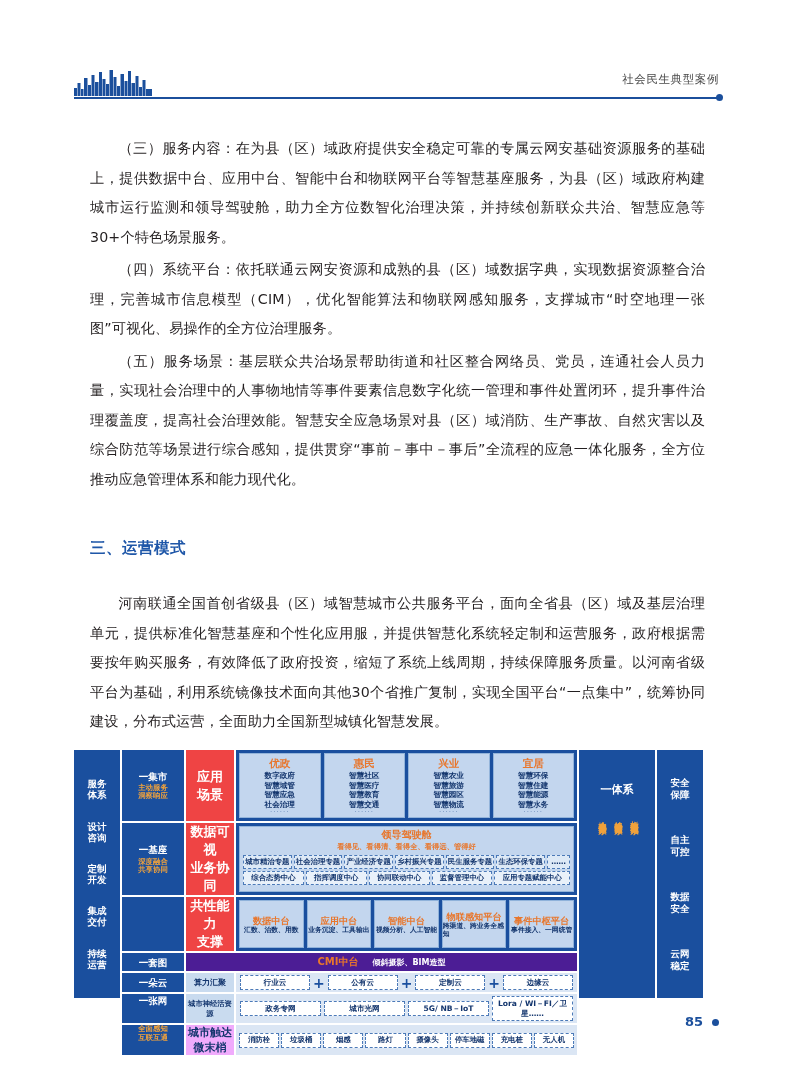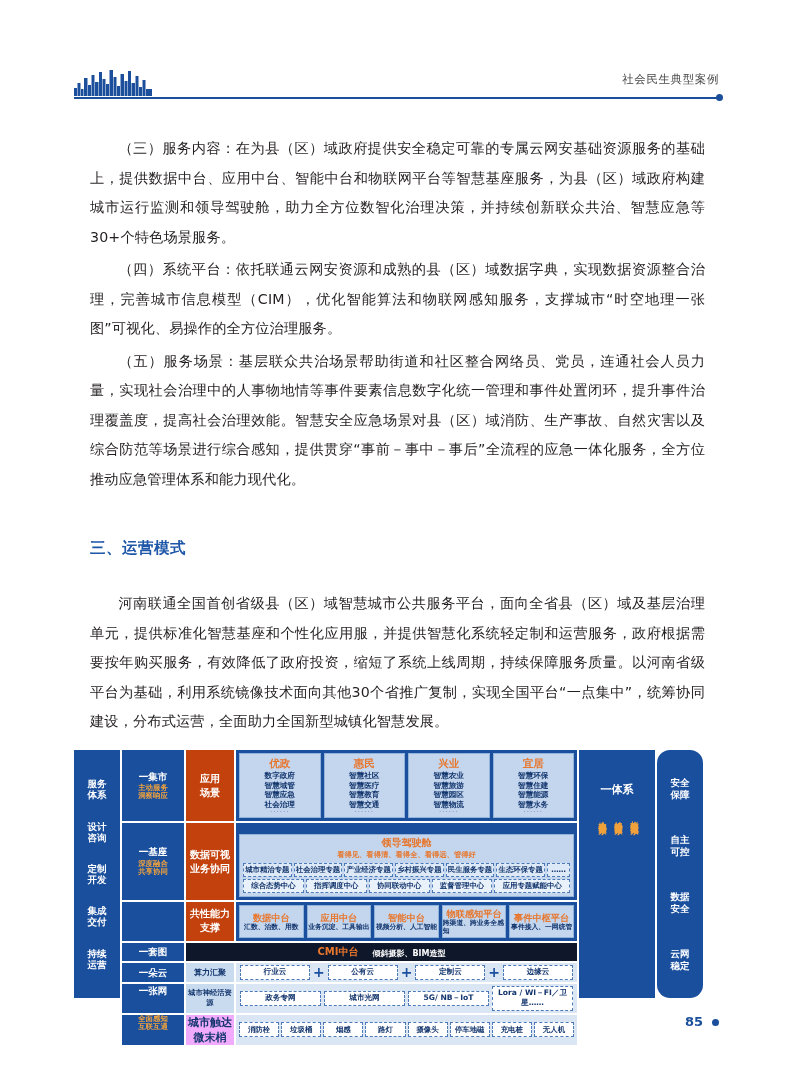--- a/index.html
+++ b/index.html
@@ -127,24 +127,24 @@
     line-height: 11.5px;
   }
   .tag-blue .sub {
     color: #f0a23c;
     font-size: 7.4px;
     line-height: 8.4px;
     font-weight: bold;
     margin-top: 2px;
   }
   .tag-sm {
-    background: #c2410c;
+    background: #ef4444;
     color: #ffffff;
     font-weight: bold;
-    font-size: 10px;
+    font-size: 13px;
     display: flex;
     justify-content: center;
     align-items: center;
     text-align: center;
   }
 
   .w-pillar { width: 62px; }
   .w-label  { width: 48px; }
 
   .panel {
@@ -183,21 +183,20 @@
 
   
   .cockpit {
     flex: 1;
     background: #c3d6ee;
     border: 1px solid #93b4da;
     padding: 2px 3px 3px 3px;
     display: flex;
     flex-direction: column;
     gap: 2px;
-    margin-top: 8px;
   }
   .cockpit-title {
     text-align: center;
     color: #e8762c;
     font-weight: bold;
     font-size: 10px;
     line-height: 12px;
   }
   .cockpit-sub {
     text-align: center;
@@ -249,23 +248,23 @@
   .ability .sb {
     color: #14366e;
     font-size: 6.8px;
     line-height: 8px;
     font-weight: bold;
   }
 
   
   .cim-bar {
     flex: 1;
-    background: #0f172a;
-    display: flex;
-    align-items: flex-end;
+    background: #4c1d95;
+    display: flex;
+    align-items: center;
     justify-content: center;
     gap: 14px;
     padding: 2px 0;
   }
   .cim-bar .t1 { color: #e8762c; font-weight: bold; font-size: 10px; }
   .cim-bar .t2 { color: #ffffff; font-weight: bold; font-size: 8px; }
 
   
   .cloud-row {
     flex: 1;
@@ -341,21 +340,20 @@
     color: #ffffff;
     display: flex;
     flex-direction: column;
     justify-content: space-around;
     align-items: center;
     padding: 10px 0;
     font-weight: bold;
     font-size: 9.5px;
     line-height: 11.5px;
     text-align: center;
-    border-radius: 13px;
   }
 
   
   .footer {
     position: absolute;
     left: 0;
     top: 1014px;
     width: 793px;
     height: 30px;
   }

